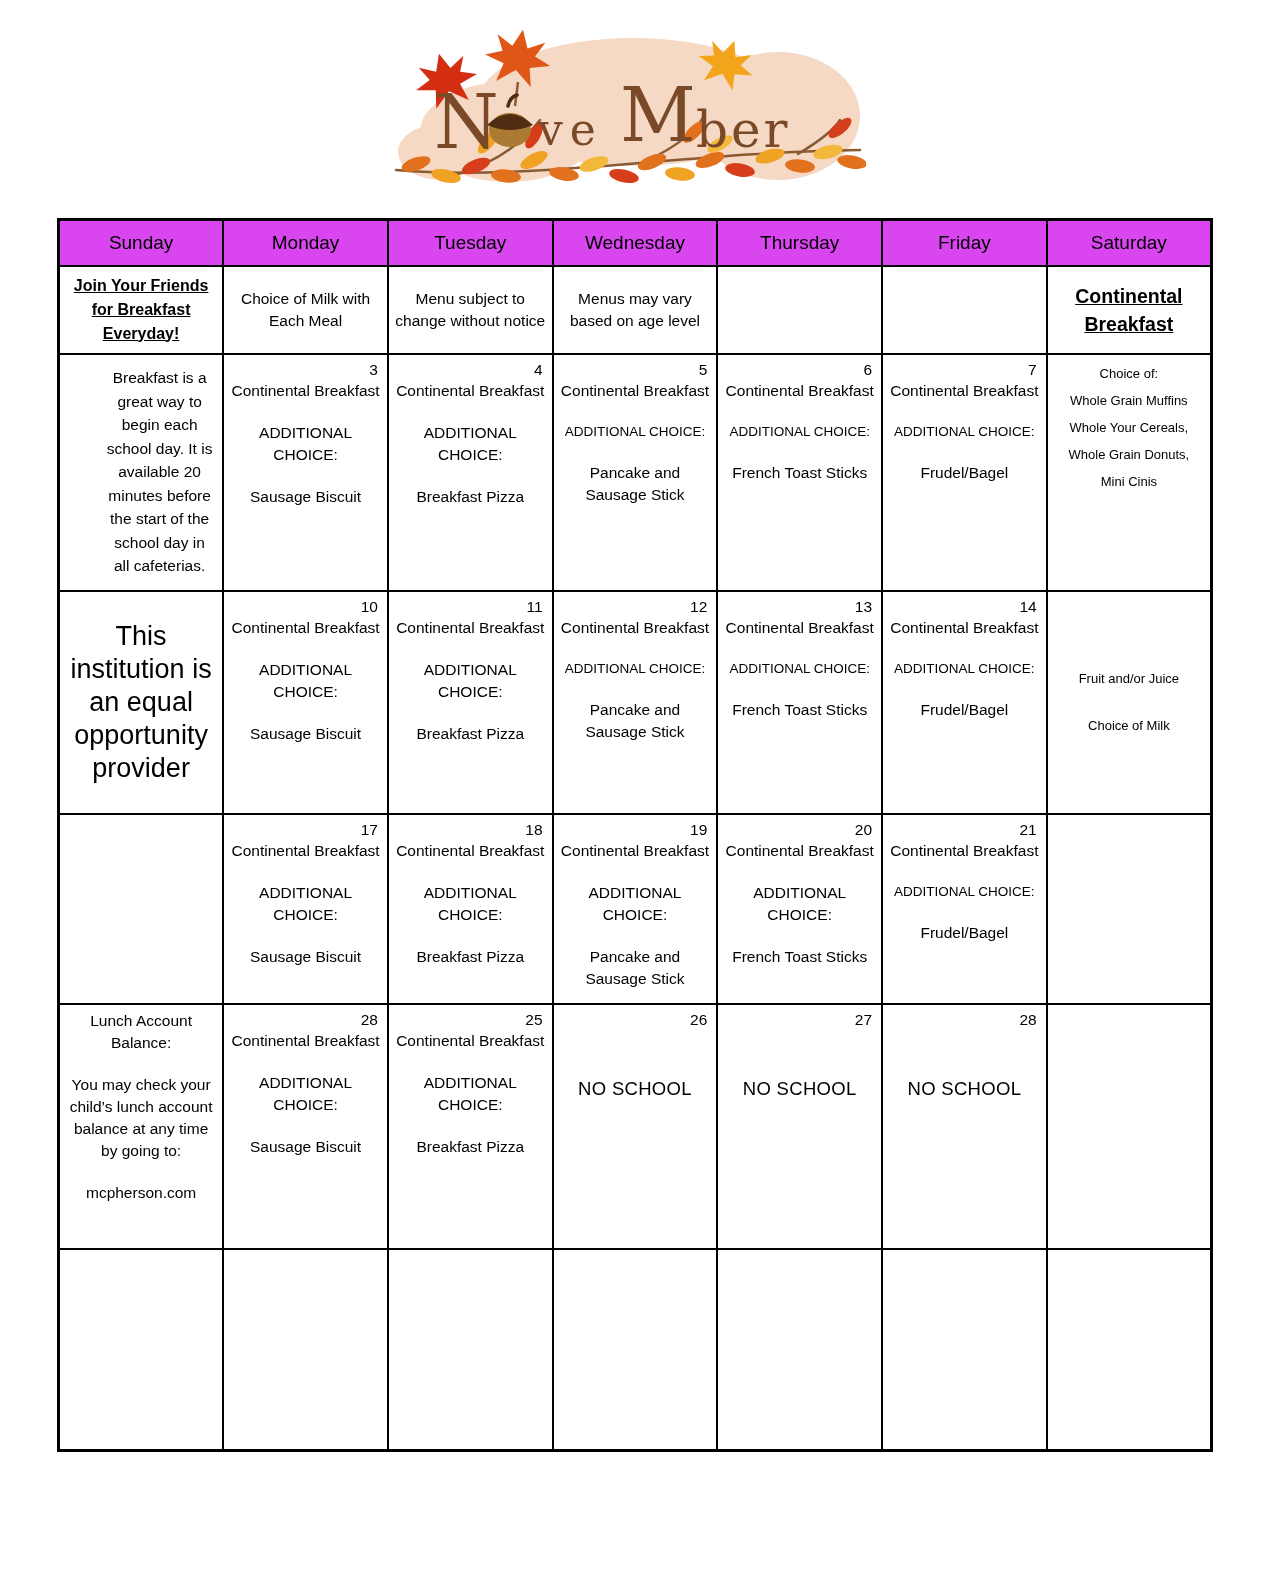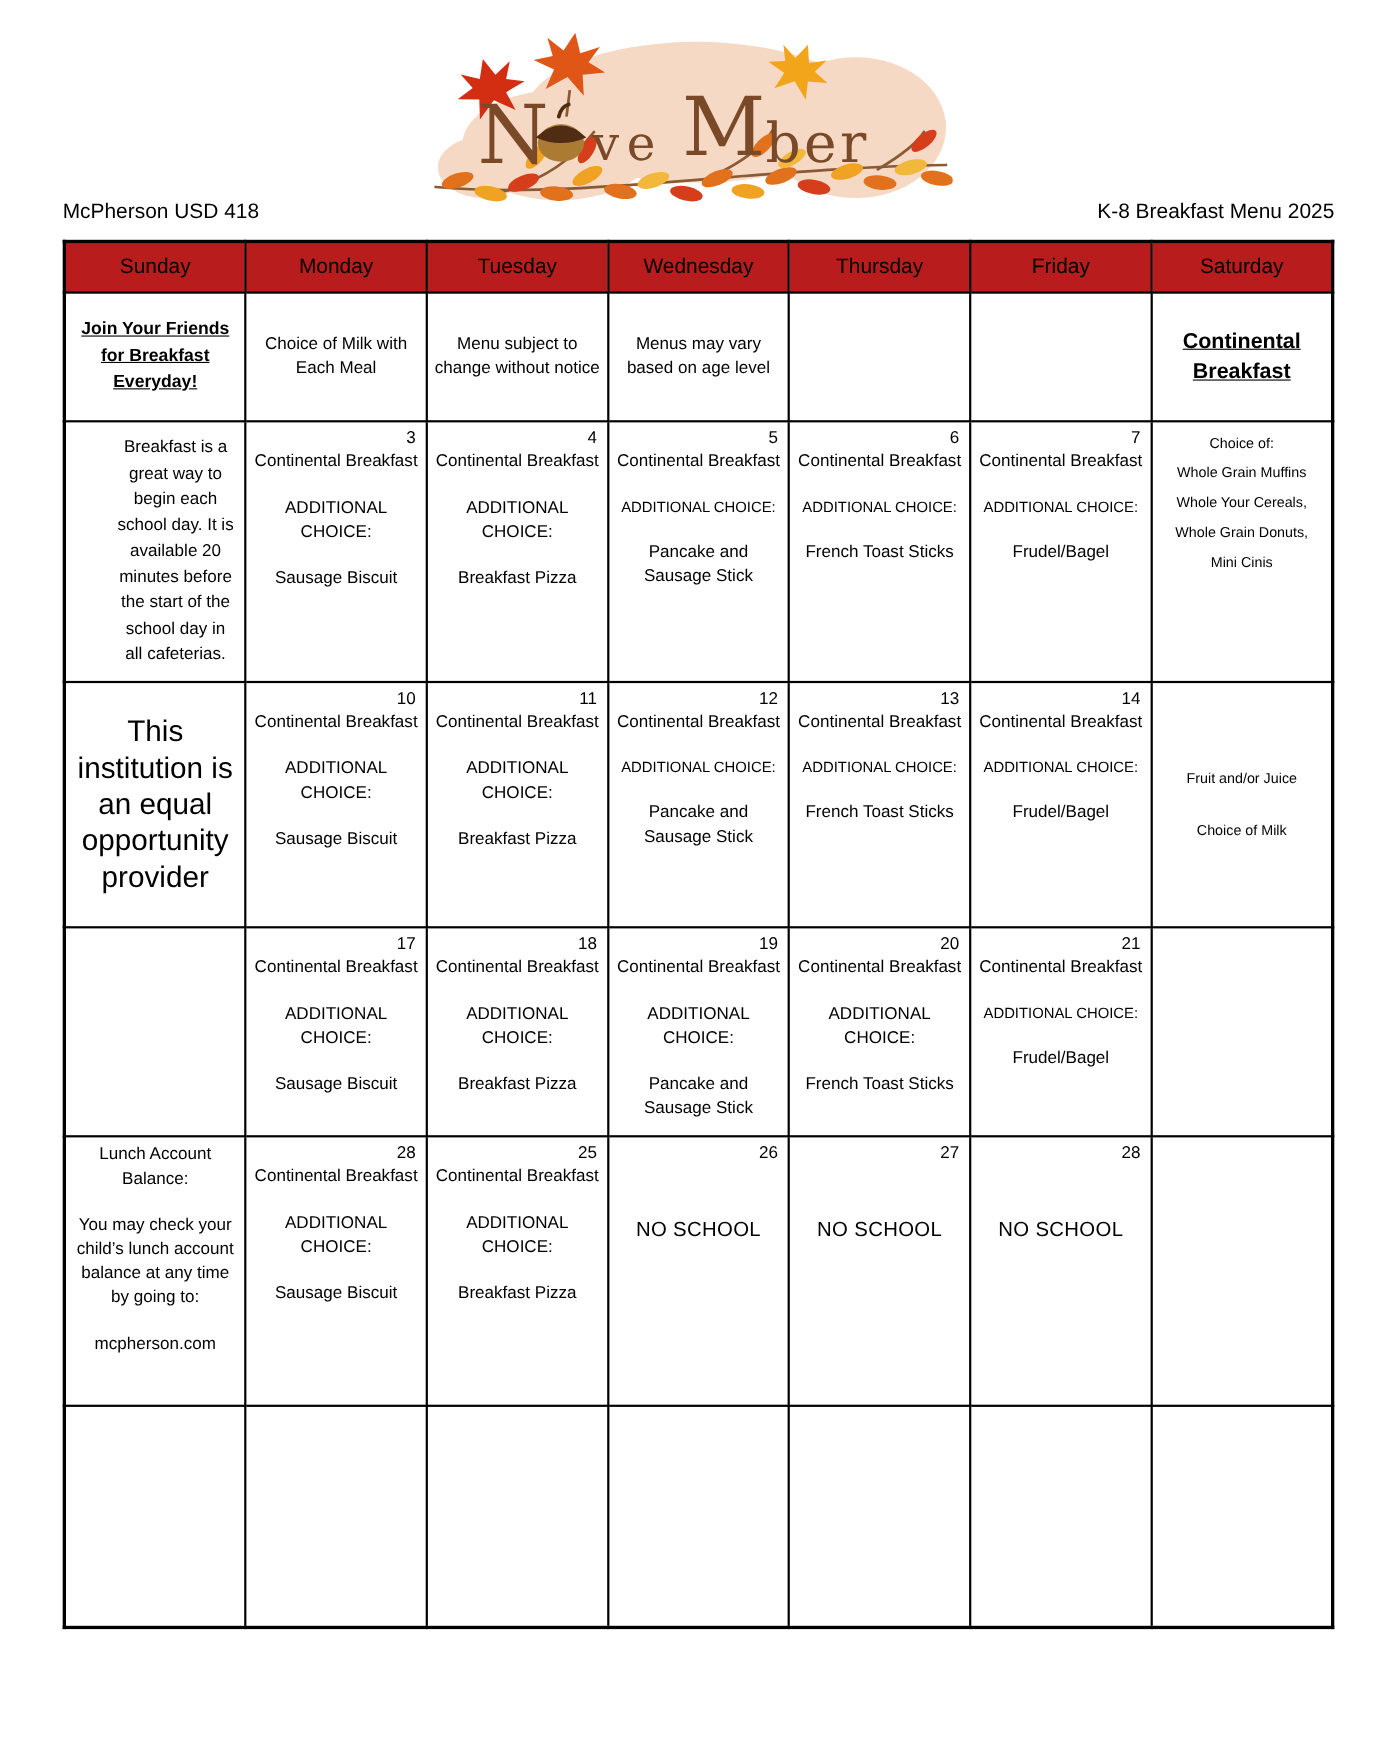--- a/index.html
+++ b/index.html
@@ -5,22 +5,22 @@
   * { margin:0; padding:0; box-sizing:border-box; }
   body { background:#fff; font-family:"Liberation Sans", sans-serif; color:#000; }
   .page { position:relative; width:1270px; height:1582px; background:#fff; overflow:hidden; }
 
   .banner { position:absolute; left:388px; top:24px; width:478px; height:170px; }
 
   .title-row { position:absolute; left:57px; top:182px; width:1156px; display:flex; justify-content:space-between; font-size:19px; }
 
   table.cal { position:absolute; left:57px; top:218px; width:1156px; border-collapse:collapse; table-layout:fixed; border:3px solid #000; }
   .cal th, .cal td { border:2px solid #000; text-align:center; vertical-align:top; padding:5px 5px; overflow:hidden; }
-  .cal thead th { background:#b91c1c; height:46px; font-size:19px; font-weight:400; vertical-align:middle; }
-  .cal tbody tr:nth-child(1){ height:117px; }
+  .cal thead th { background:#d946ef; height:46px; font-size:19px; font-weight:400; vertical-align:middle; }
+  .cal tbody tr:nth-child(1){ height:88px; }
   .cal tbody tr:nth-child(2){ height:237px; }
   .cal tbody tr:nth-child(3){ height:223px; }
   .cal tbody tr:nth-child(4){ height:190px; }
   .cal tbody tr:nth-child(5){ height:245px;padding-left:16px; }
   .cal tbody tr:nth-child(6){ height:202px; }
   td.center { vertical-align:middle; }
 
   .date { font-size:15.5px; line-height:20px; text-align:right; padding-right:4px; }
   .line { font-size:15.5px; line-height:22px; }
   .line.gap  { height:20px; }
@@ -94,24 +94,20 @@
       </g>
 
       <g>
         <ellipse cx="122" cy="106" rx="21" ry="17" fill="#ab7a33"></ellipse>
         <path d="M99,101 Q122,79 145,101 Q122,111 99,101 Z" fill="#4f2c12"></path>
         <path d="M120,82 q2,-9 9,-11" stroke="#4f2c12" stroke-width="3.5" fill="none" stroke-linecap="round"></path>
       </g>
     </svg>
   </div>
 
-  <div class="title-row">
-    <span>McPherson USD 418</span>
-    <span>K-8 Breakfast Menu 2025</span>
-  </div>
 
   <table class="cal">
     <thead>
         <tr id="dow-row">
           <th>Sunday</th>
           <th>Monday</th>
           <th>Tuesday</th>
           <th>Wednesday</th>
           <th>Thursday</th>
           <th>Friday</th>

